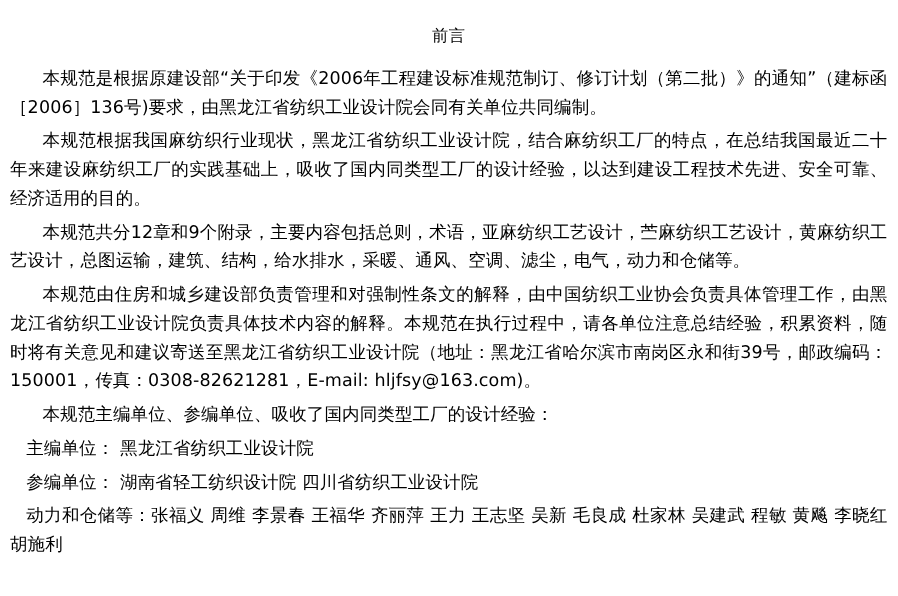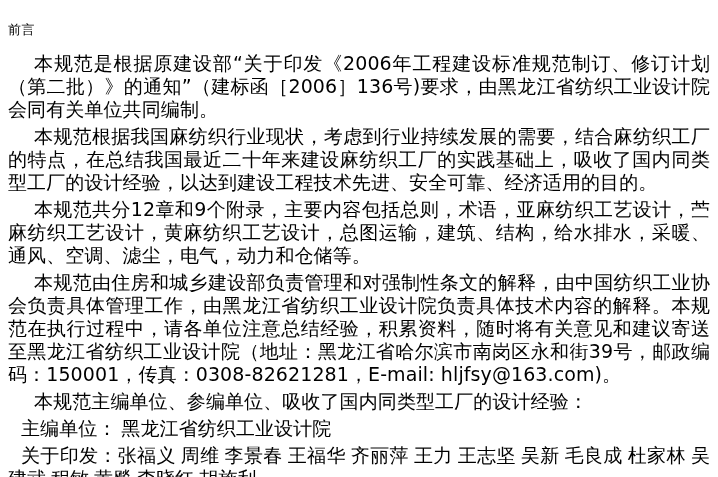--- a/index.html
+++ b/index.html
@@ -15,52 +15,53 @@
     overflow: hidden;
   }
   .page {
     position: relative;
     width: 718px;
     height: 477px;
     box-sizing: border-box;
     padding: 0 8px;
   }
   .doc-title {
+    text-align: center;
     font-size: 13px;
     line-height: 16px;
     margin-top: 22px;
     margin-bottom: 14px;
     letter-spacing: 0.5px;
   }
   .body-text p {
     margin: 4px 0 3px 0;
-    font-size: 19px;
+    font-size: 14px;
     line-height: 23px;
     text-align: justify;
     text-justify: inter-ideograph;
     letter-spacing: 0.1px;
   }
   .indent2 {
     text-indent: 26px;
   }
   .indent-label {
     text-indent: 13px;
-    font-family: Liberation Serif, serif;
   }
 </style>
 </head>
 <body>
 
 <div class="page">
 
   <div class="doc-title">前言</div>
 
   <div class="body-text">
     <p class="indent2">本规范是根据原建设部“关于印发《2006年工程建设标准规范制订、修订计划（第二批）》的通知”（建标函［2006］136号)要求，由黑龙江省纺织工业设计院会同有关单位共同编制。</p>
-    <p class="indent2">本规范根据我国麻纺织行业现状，考虑到行业持续发展的需要，结合麻纺织工厂的特点，在总结我国最近二十年来建设麻纺织工厂的实践基础上，吸收了国内同类型工厂的设计经验，以达到建设工程技术先进、安全可靠、经济适用的目的。</p>
+    <p class="indent2">本规范根据我国麻纺织行业现状，黑龙江省纺织工业设计院，结合麻纺织工厂的特点，在总结我国最近二十年来建设麻纺织工厂的实践基础上，吸收了国内同类型工厂的设计经验，以达到建设工程技术先进、安全可靠、经济适用的目的。</p>
     <p class="indent2">本规范共分12章和9个附录，主要内容包括总则，术语，亚麻纺织工艺设计，苎麻纺织工艺设计，黄麻纺织工艺设计，总图运输，建筑、结构，给水排水，采暖、通风、空调、滤尘，电气，动力和仓储等。</p>
     <p class="indent2">本规范由住房和城乡建设部负责管理和对强制性条文的解释，由中国纺织工业协会负责具体管理工作，由黑龙江省纺织工业设计院负责具体技术内容的解释。本规范在执行过程中，请各单位注意总结经验，积累资料，随时将有关意见和建议寄送至黑龙江省纺织工业设计院（地址：黑龙江省哈尔滨市南岗区永和街39号，邮政编码：150001，传真：0308-82621281，E-mail: hljfsy@163.com)。</p>
     <p class="indent2">本规范主编单位、参编单位、吸收了国内同类型工厂的设计经验：</p>
     <p class="indent-label">主编单位：  黑龙江省纺织工业设计院</p>
-    <p class="indent-label">关于印发：张福义  周维  李景春  王福华  齐丽萍  王力  王志坚  吴新  毛良成  杜家林  吴建武  程敏  黄飚  李晓红  胡施利</p>
+    <p class="indent-label">参编单位：  湖南省轻工纺织设计院  四川省纺织工业设计院</p>
+    <p class="indent-label">动力和仓储等：张福义  周维  李景春  王福华  齐丽萍  王力  王志坚  吴新  毛良成  杜家林  吴建武  程敏  黄飚  李晓红  胡施利</p>
   </div>
 
 </div>
 
 </body></html>

